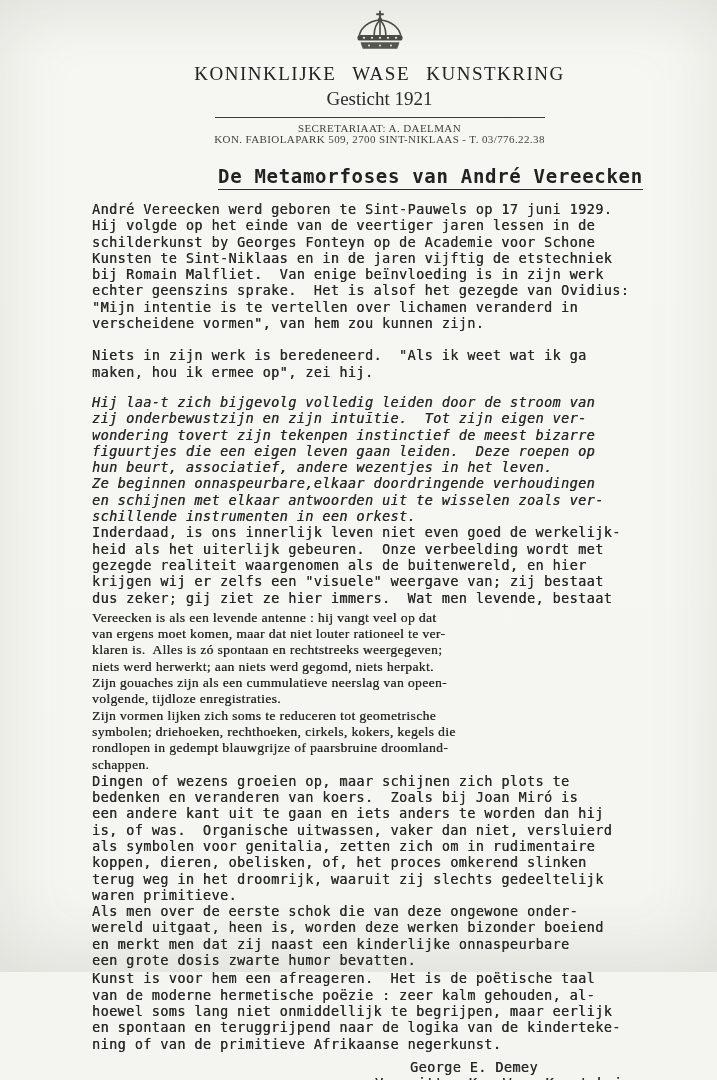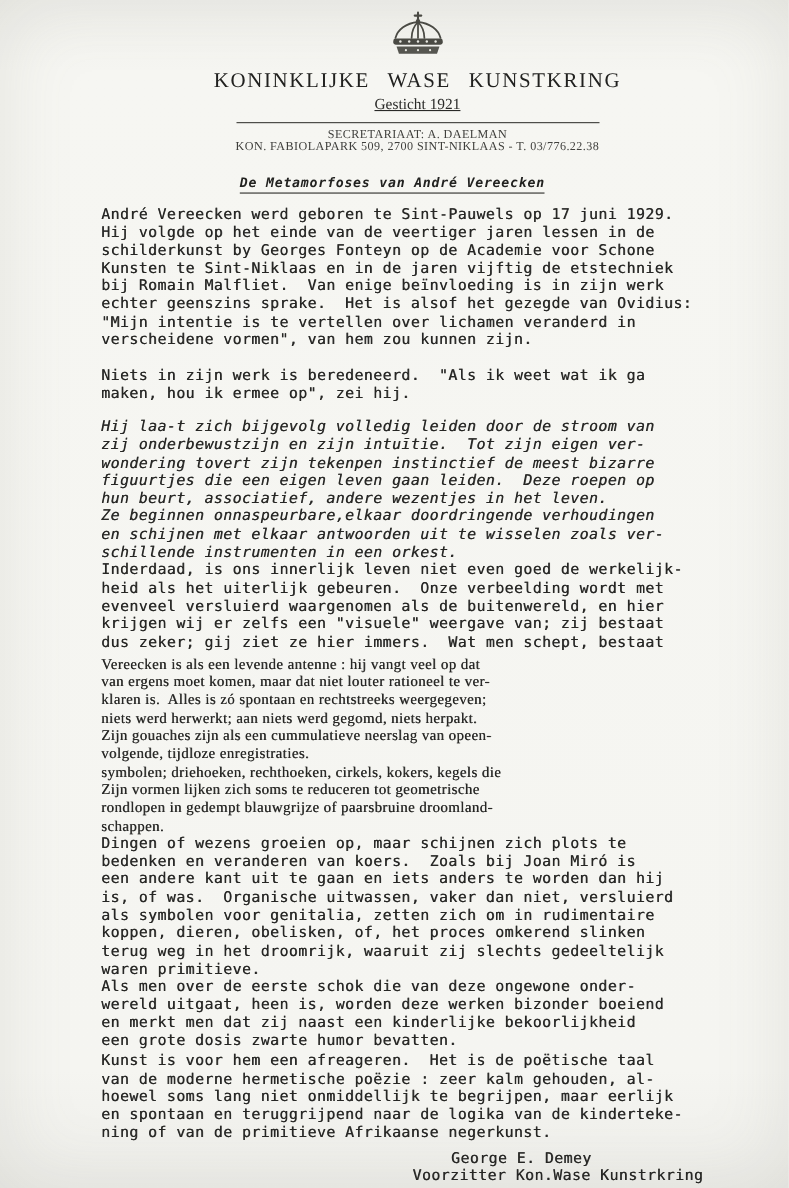--- a/index.html
+++ b/index.html
@@ -4,21 +4,21 @@
 <style>
   html,body{margin:0;padding:0;}
   body{
     width:717px;height:1080px;
     background:#f4f4f0;
     overflow:hidden;
     font-family:"DejaVu Sans Mono", monospace;
   }
   .page{
     position:relative;
-    width:717px;height:1080px;
+    width:717px;height:972px;
     background:linear-gradient(180deg,#f1f1ed 0%,#f6f6f2 6%,#f5f5f1 90%,#eeeeea 100%);
     box-shadow:inset 0 0 70px rgba(120,118,108,.14);
     box-sizing:border-box;
   }
   
   .letterhead{
     text-align:center;
     padding-top:8px;
     padding-left:42px; 
   }
@@ -27,50 +27,48 @@
     margin-top:7px;
     font-family:"Liberation Serif", serif;
     font-size:19px;
     letter-spacing:1.5px;
     word-spacing:10px;
     color:#21211f;
   }
   .founded{
     margin-top:3px;
     font-family:"Liberation Serif", serif;
-    font-size:14px;
+    font-size:19px;
     color:#2a2a28;
-    text-decoration:underline;
   }
   .head-rule{
     width:330px;
     height:0;
     border-top:1.6px solid #3c3c38;
     margin:7px auto 0 auto;
   }
   .secretariat{
     margin-top:5px;
     font-family:Liberation Serif, serif;
     font-size:11px;
     line-height:10.5px;
     letter-spacing:.4px;
     color:#3f3f3c;
   }
   
   .doc-title{
     margin:21px 13px 0 218px;
     display:inline-block;
-    font-size:12px;
+    font-size:19px;
     font-weight:bold;
     letter-spacing:.7px;
     color:#222220;
     border-bottom:1.8px solid #2b2b29;
     padding-bottom:2px;
     white-space:pre;
-    font-style:italic;
   }
   
   .doc-body{
     margin-top:11px;
     padding-left:92px;
     color:#262624;
     font-size:13.5px;
     letter-spacing:.4px;
     text-shadow:.35px 0 0 rgba(38,38,36,.75);
   }
@@ -147,50 +145,50 @@
         <div class="line">wondering tovert zijn tekenpen instinctief de meest bizarre</div>
         <div class="line">figuurtjes die een eigen leven gaan leiden.  Deze roepen op</div>
         <div class="line">hun beurt, associatief, andere wezentjes in het leven.</div>
         <div class="line">Ze beginnen onnaspeurbare,elkaar doordringende verhoudingen</div>
         <div class="line">en schijnen met elkaar antwoorden uit te wisselen zoals ver-</div>
         <div class="line">schillende instrumenten in een orkest.</div>
       </div>
       <div class="paragraph p4">
         <div class="line">Inderdaad, is ons innerlijk leven niet even goed de werkelijk-</div>
         <div class="line">heid als het uiterlijk gebeuren.  Onze verbeelding wordt met</div>
-        <div class="line">evenveel versluierd waargenomen als de buitenwereld, en hier</div>
+        <div class="line">gezegde realiteit waargenomen als de buitenwereld, en hier</div>
         <div class="line">krijgen wij er zelfs een "visuele" weergave van; zij bestaat</div>
-        <div class="line">dus zeker; gij ziet ze hier immers.  Wat men schept, bestaat</div>
+        <div class="line">dus zeker; gij ziet ze hier immers.  Wat men levende, bestaat</div>
       </div>
       <div class="paragraph p5">
         <div class="line">Vereecken is als een levende antenne : hij vangt veel op dat</div>
         <div class="line">van ergens moet komen, maar dat niet louter rationeel te ver-</div>
         <div class="line">klaren is.  Alles is zó spontaan en rechtstreeks weergegeven;</div>
         <div class="line">niets werd herwerkt; aan niets werd gegomd, niets herpakt.</div>
         <div class="line">Zijn gouaches zijn als een cummulatieve neerslag van opeen-</div>
         <div class="line">volgende, tijdloze enregistraties.</div>
+        <div class="line">Zijn vormen lijken zich soms te reduceren tot geometrische</div>
         <div class="line">symbolen; driehoeken, rechthoeken, cirkels, kokers, kegels die</div>
-        <div class="line">Zijn vormen lijken zich soms te reduceren tot geometrische</div>
         <div class="line">rondlopen in gedempt blauwgrijze of paarsbruine droomland-</div>
         <div class="line">schappen.</div>
       </div>
       <div class="paragraph p6">
         <div class="line">Dingen of wezens groeien op, maar schijnen zich plots te</div>
         <div class="line">bedenken en veranderen van koers.  Zoals bij Joan Miró is</div>
         <div class="line">een andere kant uit te gaan en iets anders te worden dan hij</div>
         <div class="line">is, of was.  Organische uitwassen, vaker dan niet, versluierd</div>
         <div class="line">als symbolen voor genitalia, zetten zich om in rudimentaire</div>
         <div class="line">koppen, dieren, obelisken, of, het proces omkerend slinken</div>
         <div class="line">terug weg in het droomrijk, waaruit zij slechts gedeeltelijk</div>
         <div class="line">waren primitieve.</div>
       </div>
       <div class="paragraph p7">
         <div class="line">Als men over de eerste schok die van deze ongewone onder-</div>
         <div class="line">wereld uitgaat, heen is, worden deze werken bizonder boeiend</div>
-        <div class="line">en merkt men dat zij naast een kinderlijke bekoorlijkheid</div>
+        <div class="line">en merkt men dat zij naast een kinderlijke onnaspeurbare</div>
         <div class="line">een grote dosis zwarte humor bevatten.</div>
       </div>
       <div class="paragraph p8">
         <div class="line">Kunst is voor hem een afreageren.  Het is de poëtische taal</div>
         <div class="line">van de moderne hermetische poëzie : zeer kalm gehouden, al-</div>
         <div class="line">hoewel soms lang niet onmiddellijk te begrijpen, maar eerlijk</div>
         <div class="line">en spontaan en teruggrijpend naar de logika van de kinderteke-</div>
         <div class="line">ning of van de primitieve Afrikaanse negerkunst.</div>
       </div>
     </div>

